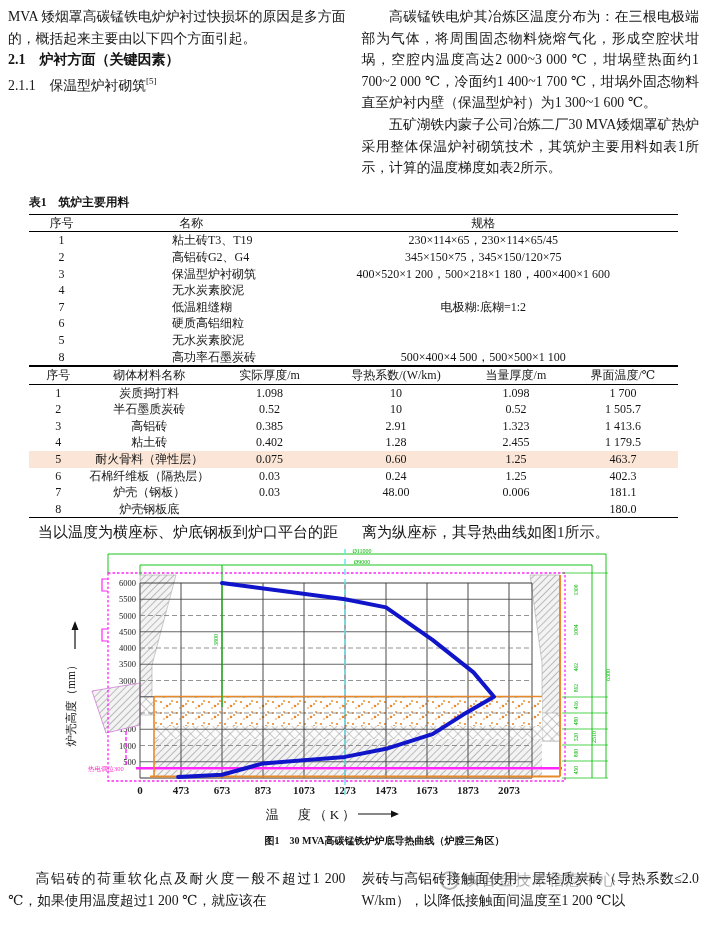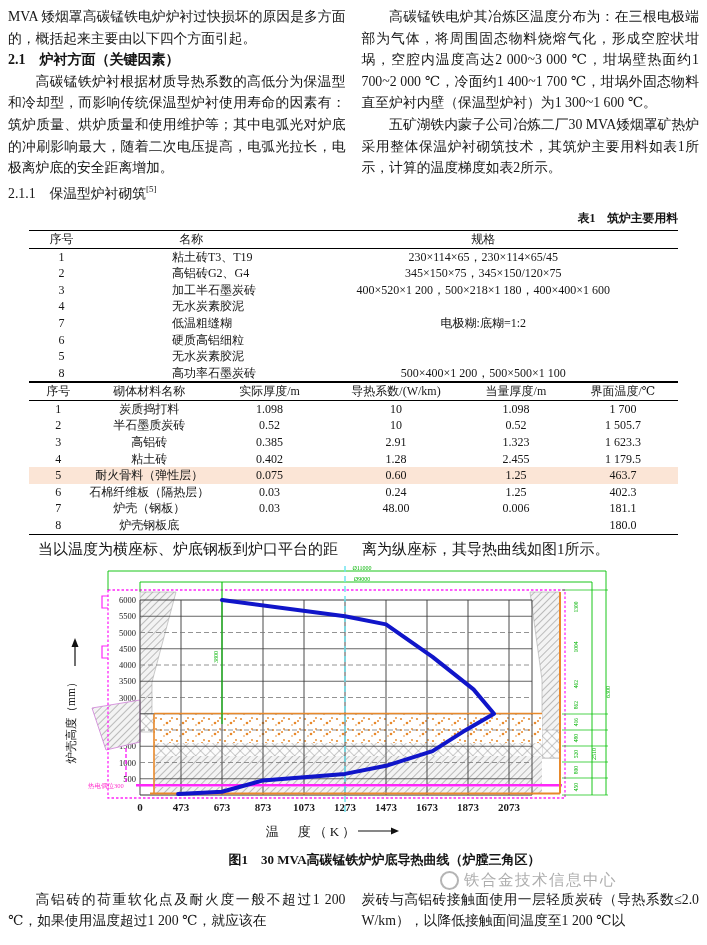--- a/index.html
+++ b/index.html
@@ -8,51 +8,50 @@
   .page{position:relative;width:707px;height:945px;}
   
   .cols{display:flex;gap:16px;padding:6px 8px 0 8px;}
   .col{width:338px;font-size:13.8px;line-height:21.6px;text-align:justify;}
   .col p{margin:0;}
   p.ind{text-indent:2em;}
   .h-bold{font-weight:bold;font-size:14px;}
   sup.ref{font-size:9px;}
   
   .tblwrap{padding:0 29px;}
-  .tbl-title{text-align:right;font-weight:bold;font-size:11.8px;margin:7px 0 3px 0;}
+  .tbl-title{text-align:left;font-weight:bold;font-size:11.8px;margin:16px 0 3px 0;}
   table{width:100%;border-collapse:collapse;font-size:12px;
         border-top:1.6px solid #000;border-bottom:1.6px solid #000;}
   thead tr{border-bottom:1.1px solid #000;}
   th,td{font-weight:normal;text-align:center;padding:1px 2px;line-height:14.6px;white-space:nowrap;}
   #t1 td:nth-child(2){text-align:left;padding-left:78px;margin-top:44px;}
   
   .bridge{display:flex;padding:5px 3px 0 8px;font-size:15px;}
   .bridge .bl{width:346px;text-indent:2em;}
   .bridge .br{flex:1;padding-left:8px;}
   
   .figwrap{padding-left:62px;margin-top:3px;}
   svg text{font-family:"Liberation Serif","DejaVu Serif",serif;}
-  .fig-caption{text-align:center;font-weight:bold;font-size:13px;margin-top:1px;}
+  .fig-caption{text-align:center;font-weight:bold;font-size:10px;margin-top:1px;}
   
   .footer{margin-top:14px;}
   .watermark{position:absolute;left:440px;top:870px;display:flex;align-items:center;gap:5px;
              color:rgba(105,105,105,0.55);font-size:15.5px;letter-spacing:1.5px;pointer-events:none;}
   .wm-circle{display:inline-block;width:15px;height:15px;border:2px solid rgba(105,105,105,0.5);
              border-radius:50%;}
 </style>
 </head>
 <body>
 
 <div class="page">
 
   <div class="cols">
     <div class="col">
       <p>MVA 矮烟罩高碳锰铁电炉炉衬过快损坏的原因是多方面的，概括起来主要由以下四个方面引起。</p>
       <p class="h-bold">2.1　炉衬方面（关键因素）</p>
-      <p class="ind">高碳锰铁炉衬根据材质导热系数的高低分为保温型和冷却型，而影响传统保温型炉衬使用寿命的因素有：筑炉质量、烘炉质量和使用维护等；其中电弧光对炉底的冲刷影响最大，随着二次电压提高，电弧光拉长，电极离炉底的安全距离增加。</p>
       <p><span>2.1.1　保温型炉衬砌筑</span><sup class="ref">[5]</sup></p>
     </div>
     <div class="col">
       <p class="ind">高碳锰铁电炉其冶炼区温度分布为：在三根电极端部为气体，将周围固态物料烧熔气化，形成空腔状坩埚，空腔内温度高达2 000~3 000 ℃，坩埚壁热面约1 700~2 000 ℃，冷面约1 400~1 700 ℃，坩埚外固态物料直至炉衬内壁（保温型炉衬）为1 300~1 600 ℃。</p>
       <p class="ind">五矿湖铁内蒙子公司冶炼二厂30 MVA矮烟罩矿热炉采用整体保温炉衬砌筑技术，其筑炉主要用料如表1所示，计算的温度梯度如表2所示。</p>
     </div>
   </div>
 
   <div class="tblwrap">
     <div class="tbl-title">表1　筑炉主要用料</div>
@@ -75,21 +74,21 @@
             <td>粘土砖T3、T19</td>
             <td>230×114×65，230×114×65/45</td>
           </tr>
           <tr>
             <td>2</td>
             <td>高铝砖G2、G4</td>
             <td>345×150×75，345×150/120×75</td>
           </tr>
           <tr>
             <td>3</td>
-            <td>加工半石墨炭砖</td>
+            <td>保温型炉衬砌筑</td>
             <td>400×520×1 200，500×218×1 180，400×400×1 600</td>
           </tr>
           <tr>
             <td>4</td>
             <td>无水炭素胶泥</td>
             <td></td>
           </tr>
           <tr>
             <td>7</td>
             <td>低温粗缝糊</td>
@@ -101,21 +100,21 @@
             <td></td>
           </tr>
           <tr>
             <td>5</td>
             <td>无水炭素胶泥</td>
             <td></td>
           </tr>
           <tr>
             <td>8</td>
             <td>高功率石墨炭砖</td>
-            <td>500×400×1 200，500×500×1 100</td>
+            <td>500×400×4 500，500×500×1 100</td>
           </tr>
         </tbody>
     </table>
   </div>
 
   <div class="tblwrap">
     <table id="t2">
       <colgroup>
           <col style="width:9%">
           <col style="width:19%">
@@ -150,21 +149,21 @@
             <td>10</td>
             <td>0.52</td>
             <td>1 505.7</td>
           </tr>
           <tr>
             <td>3</td>
             <td>高铝砖</td>
             <td>0.385</td>
             <td>2.91</td>
             <td>1.323</td>
-            <td>1 623.3</td>
+            <td>1 413.6</td>
           </tr>
           <tr>
             <td>4</td>
             <td>粘土砖</td>
             <td>0.402</td>
             <td>1.28</td>
             <td>2.455</td>
             <td>1 179.5</td>
           </tr>
           <tr style="background: rgb(251, 229, 214);">

